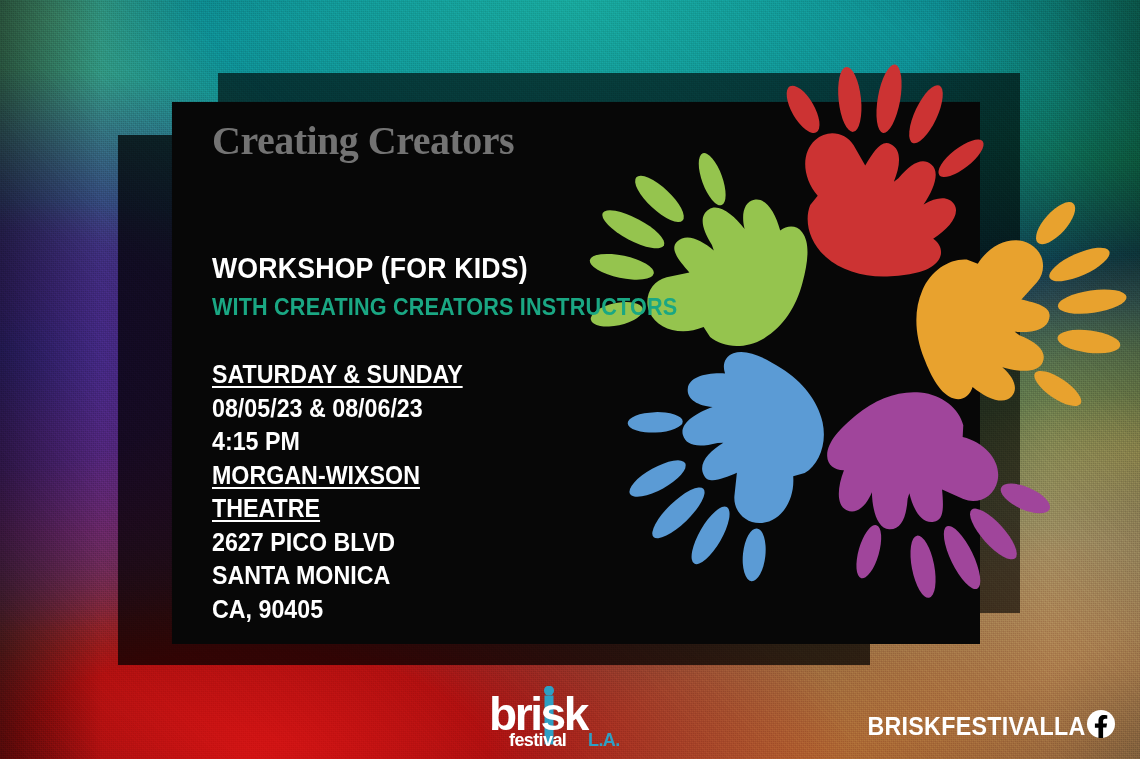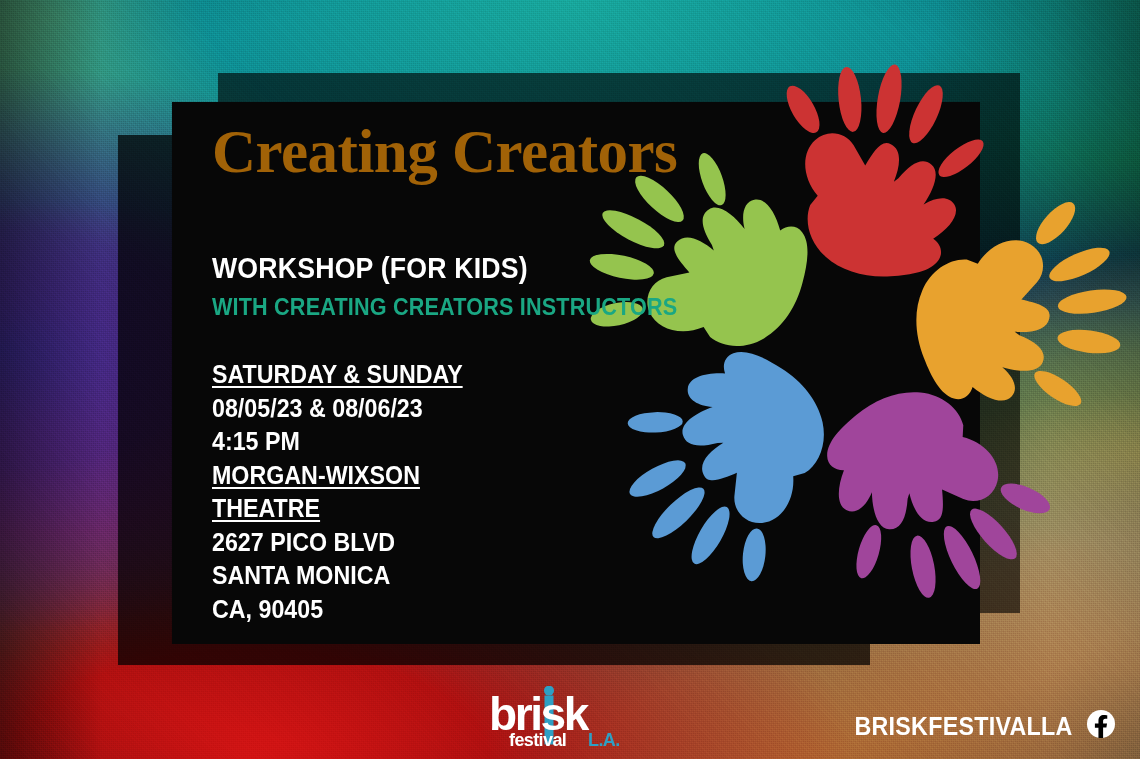--- a/index.html
+++ b/index.html
@@ -41,21 +41,21 @@
   
   .panel{position:absolute;}
   .panel-back{left:218px;top:73px;width:802px;height:540px;background:rgba(0,0,0,0.62);}
   .panel-mid{left:118px;top:135px;width:752px;height:530px;background:rgba(0,0,0,0.72);}
   .card{left:172px;top:102px;width:808px;height:542px;background:#070707;}
 
   
   .title{
     position:absolute;left:212px;top:121px;
     font-family:"Liberation Serif",serif;font-weight:700;
-    font-size:61px;line-height:1;color:#a16207;letter-spacing:-0.5px;
+    font-size:40px;line-height:1;color:#737373;letter-spacing:-0.5px;
   }
   .sub1{
     position:absolute;left:212px;top:252px;
     font-size:29px;font-weight:700;color:#ffffff;letter-spacing:.2px;
     transform:scaleX(.92);transform-origin:left center;
   }
   .sub2{
     position:absolute;left:212px;top:293px;
     font-size:24px;font-weight:700;color:#1aa783;letter-spacing:.2px;
     transform:scaleX(.90);transform-origin:left center;
@@ -67,21 +67,21 @@
   }
   .details div{white-space:nowrap;}
   .u{text-decoration:underline;text-underline-offset:3px;text-decoration-thickness:2px;}
 
   
   .hands{position:absolute;left:596px;top:78px;width:530px;height:540px;}
   .hands svg{width:100%;height:100%;overflow:visible;}
 
   
   .foot-ig{position:absolute;left:26px;top:709px;display:flex;align-items:center;gap:14px;}
-  .foot-fb{position:absolute;right:24px;top:709px;display:flex;align-items:center;gap:13px;}
+  .foot-fb{position:absolute;right:24px;top:709px;display:flex;align-items:center;}
   .handle{
     font-size:25px;font-weight:700;color:#fff;letter-spacing:.3px;
     transform:scaleX(.93);
   }
   .foot-ig .handle{transform-origin:left center;}
   .foot-fb .handle{transform-origin:right center;}
 
   
   .logo{position:absolute;left:487px;top:686px;width:145px;height:64px;}
   .logo svg{width:100%;height:100%;}

